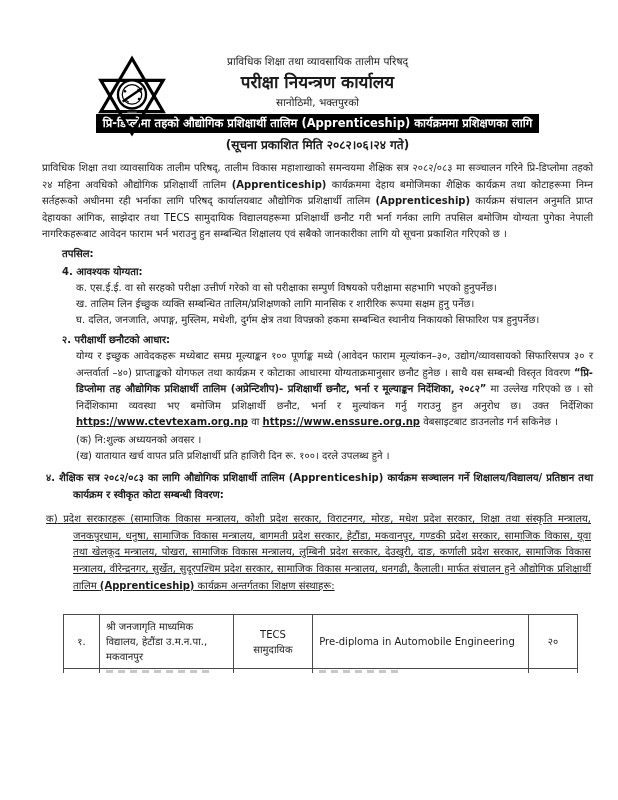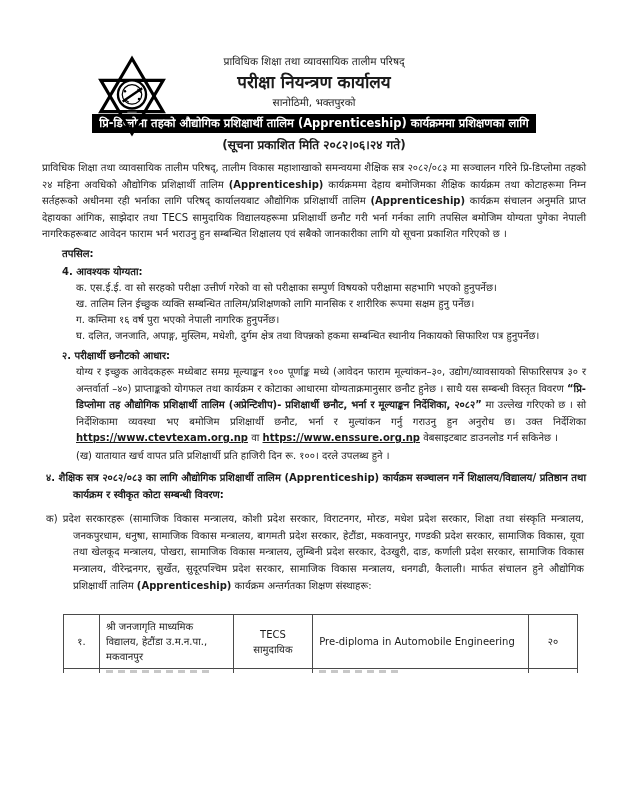--- a/index.html
+++ b/index.html
@@ -5,21 +5,21 @@
   html,body{margin:0;padding:0;background:#ffffff;}
   .page{
     position:relative;
     width:618px;height:800px;
     background:#ffffff;
     overflow:hidden;
     font-family:"DejaVu Sans",sans-serif;
     color:#1b1b1b;
     -webkit-font-smoothing:antialiased;
   }
-  .content{padding:54px 32px 0 42px;}
+  .content{padding:54px 25px 0 42px;}
   .center{text-align:center;}
   .h-council{font-size:10.5px;}
   .h-office{font-size:17px;font-weight:bold;margin-top:2px;}
   .h-loc{font-size:10.5px;margin-top:2px;}
   .banner-wrap{text-align:center;margin-top:3px;}
   .banner{
     display:inline-block;background:#000;color:#fff;font-weight:bold;
     padding:2px 7px 3px 7px;line-height:1.25;
   }
   .banner.b1{font-size:11.5px;}
@@ -31,21 +31,21 @@
   .tapasil{font-size:10px;font-weight:bold;margin:4px 0 0 20px;}
   .sec-head{font-size:10px;font-weight:bold;margin:4px 0 0 20px;}
   .sec-body{margin-left:34px;margin-top:2px;}
   .item{font-size:10px;line-height:1.6;text-align:justify;}
   .sec4-head{
     font-size:10px;font-weight:bold;margin:6px 0 0 4px;
     padding-left:27px;text-indent:-27px;line-height:1.65;text-align:justify;
   }
   .ka-para{
     margin:8px 2px 0 4px;padding-left:27px;text-indent:-27px;
-    font-size:10px;line-height:1.66;text-align:justify;
+    font-size:10px;line-height:1.66;text-align:justify;text-decoration:underline;
   }
   .doc-link{color:#1b1b1b;font-weight:bold;text-decoration:underline;}
   .quota-table{
     margin:20px 0 0 21px;width:515px;
     border-collapse:collapse;table-layout:fixed;
     font-size:10px;
   }
   .quota-table td{
     border:1px solid #4a4a4a;vertical-align:middle;
     padding:4px 6px;line-height:1.5;
@@ -94,30 +94,30 @@
     <div class="para intro">
       <span>प्राविधिक शिक्षा तथा व्यावसायिक तालीम परिषद्, तालीम विकास महाशाखाको समन्वयमा शैक्षिक सत्र २०८२/०८३ मा सञ्चालन गरिने प्रि-डिप्लोमा तहको २४ महिना अवधिको औद्योगिक प्रशिक्षार्थी तालिम </span><span class="bold">(Apprenticeship)</span><span> कार्यक्रममा देहाय बमोजिमका शैक्षिक कार्यक्रम तथा कोटाहरूमा निम्न सर्तहरूको अधीनमा रही भर्नाका लागि परिषद् कार्यालयबाट औद्योगिक प्रशिक्षार्थी तालिम </span><span class="bold">(Apprenticeship)</span><span> कार्यक्रम संचालन अनुमति प्राप्त देहायका आंगिक, साझेदार तथा TECS सामुदायिक विद्यालयहरूमा प्रशिक्षार्थी छनौट गरी भर्ना गर्नका लागि तपसिल बमोजिम योग्यता पुगेका नेपाली नागरिकहरूबाट आवेदन फाराम भर्न भराउनु हुन सम्बन्धित शिक्षालय एवं सबैको जानकारीका लागि यो सूचना प्रकाशित गरिएको छ ।</span>
     </div>
 
     <div class="tapasil">तपसिल:</div>
 
     <div class="sec-head">4. आवश्यक योग्यता:</div>
     <div class="sec-body">
       <div class="item">क. एस.ई.ई. वा सो सरहको परीक्षा उत्तीर्ण गरेको वा सो परीक्षाका सम्पुर्ण विषयको परीक्षामा सहभागि भएको हुनुपर्नेछ।</div>
       <div class="item">ख. तालिम लिन ईच्छुक व्यक्ति सम्बन्धित तालिम/प्रशिक्षणको लागि मानसिक र शारीरिक रूपमा सक्षम हुनु पर्नेछ।</div>
-      <div class="item">ग. कम्तिमा १६ वर्ष पुरा भएको नेपाली नागरिक हुनुपर्नेछ।</div>
       <div class="item">घ. दलित, जनजाति, अपाङ्ग, मुस्लिम, मधेशी, दुर्गम क्षेत्र तथा विपन्नको हकमा सम्बन्धित स्थानीय निकायको सिफारिश पत्र हुनुपर्नेछ।</div>
     </div>
 
     <div class="sec-head">२. परीक्षार्थी छनौटको आधार:</div>
     <div class="sec-body para">
       <span>योग्य र इच्छुक आवेदकहरू मध्येबाट समग्र मूल्याङ्कन १०० पूर्णाङ्क मध्ये (आवेदन फाराम मूल्यांकन–३०, उद्योग/व्यावसायको सिफारिसपत्र ३० र अन्तर्वार्ता –४०) प्राप्ताङ्कको योगफल तथा कार्यक्रम र कोटाका आधारमा योग्यताक्रमानुसार छनौट हुनेछ । साथै यस सम्बन्धी विस्तृत विवरण </span><span class="bold">“प्रि-डिप्लोमा तह औद्योगिक प्रशिक्षार्थी तालिम (अप्रेन्टिशीप)- प्रशिक्षार्थी छनौट, भर्ना र मूल्याङ्कन निर्देशिका, २०८२”</span><span> मा उल्लेख गरिएको छ । सो निर्देशिकामा व्यवस्था भए बमोजिम प्रशिक्षार्थी छनौट, भर्ना र मुल्यांकन गर्नु गराउनु हुन अनुरोध छ। उक्त निर्देशिका </span><a class="doc-link" href="#">https://www.ctevtexam.org.np</a><span> वा </span><a class="doc-link" href="#">https://www.enssure.org.np</a><span> वेबसाइटबाट डाउनलोड गर्न सकिनेछ ।</span>
     </div>
 
     <div class="sec-body">
+      <div class="item">(क) नि:शुल्क अध्ययनको अवसर ।</div>
       <div class="item">(ख) यातायात खर्च वापत प्रति प्रशिक्षार्थी प्रति हाजिरी दिन रू. १००। दरले उपलब्ध हुने ।</div>
     </div>
 
     <div class="sec4-head">४. शैक्षिक सत्र २०८२/०८३ का लागि औद्योगिक प्रशिक्षार्थी तालिम (Apprenticeship) कार्यक्रम सञ्चालन गर्ने शिक्षालय/विद्यालय/ प्रतिष्ठान तथा कार्यक्रम र स्वीकृत कोटा सम्बन्धी विवरण:</div>
 
     <div class="ka-para">
       <span>क)</span>
       <span>प्रदेश सरकारहरू (सामाजिक विकास मन्त्रालय, कोशी प्रदेश सरकार, विराटनगर, मोरङ, मधेश प्रदेश सरकार, शिक्षा तथा संस्कृति मन्त्रालय, जनकपुरधाम, धनुषा, सामाजिक विकास मन्त्रालय, बागमती प्रदेश सरकार, हेटौंडा, मकवानपुर, गण्डकी प्रदेश सरकार, सामाजिक विकास, यूवा तथा खेलकूद मन्त्रालय, पोखरा, सामाजिक विकास मन्त्रालय, लुम्बिनी प्रदेश सरकार, देउखुरी, दाङ, कर्णाली प्रदेश सरकार, सामाजिक विकास मन्त्रालय, वीरेन्द्रनगर, सुर्खेत, सुदूरपश्चिम प्रदेश सरकार, सामाजिक विकास मन्त्रालय, धनगढी, कैलाली। मार्फत संचालन हुने औद्योगिक प्रशिक्षार्थी तालिम </span><span class="bold">(Apprenticeship)</span><span> कार्यक्रम अन्तर्गतका शिक्षण संस्थाहरू:</span>
     </div>
 

